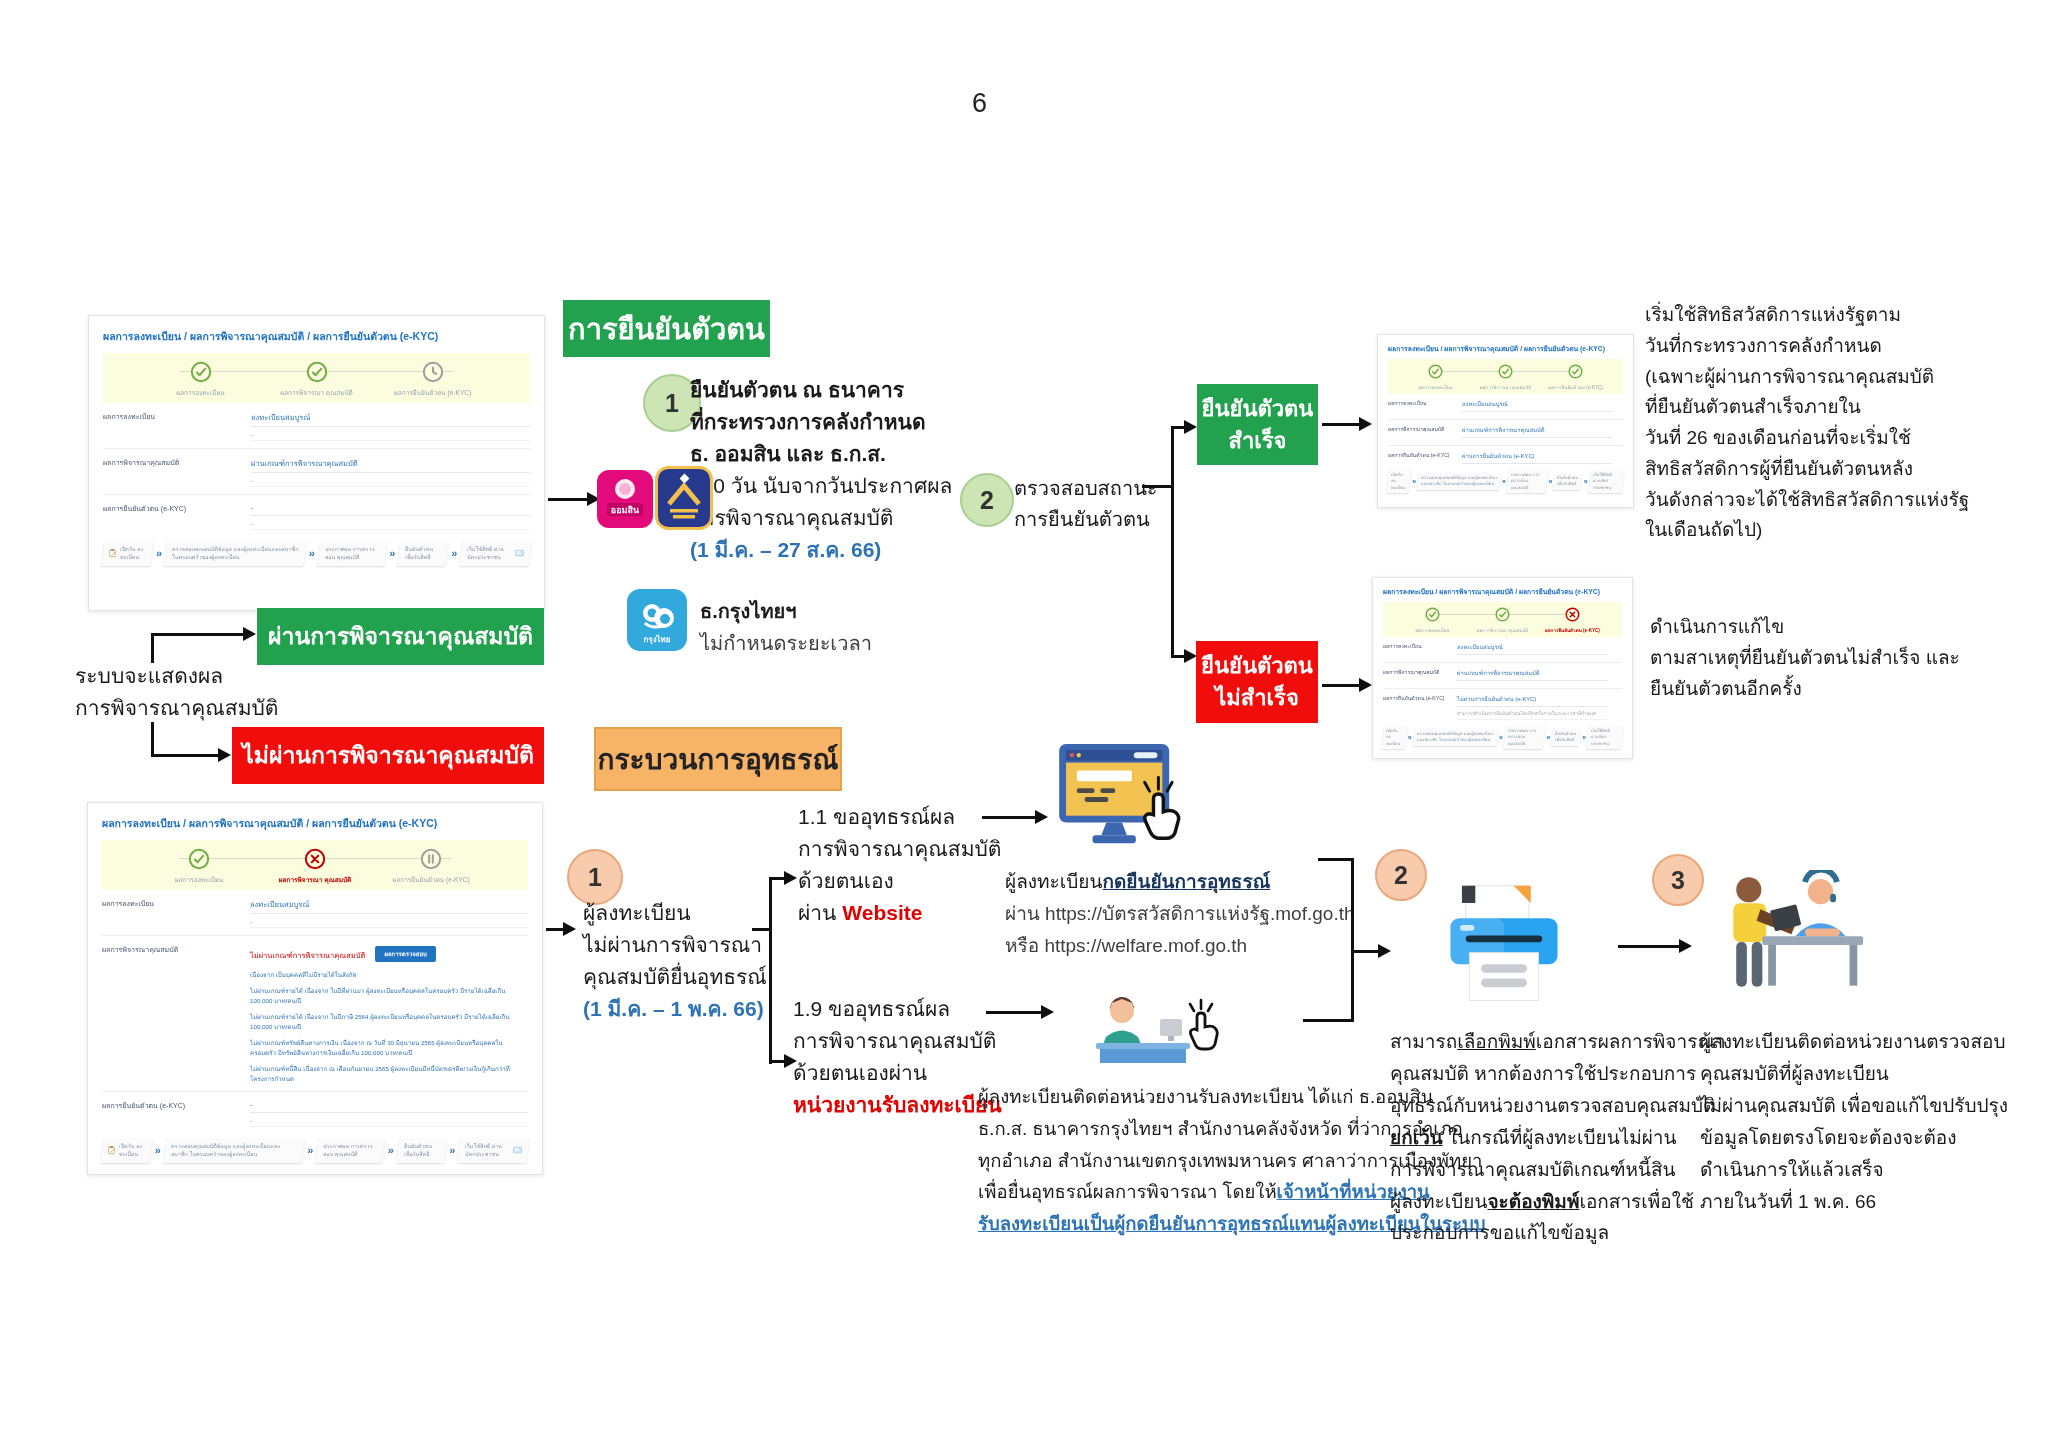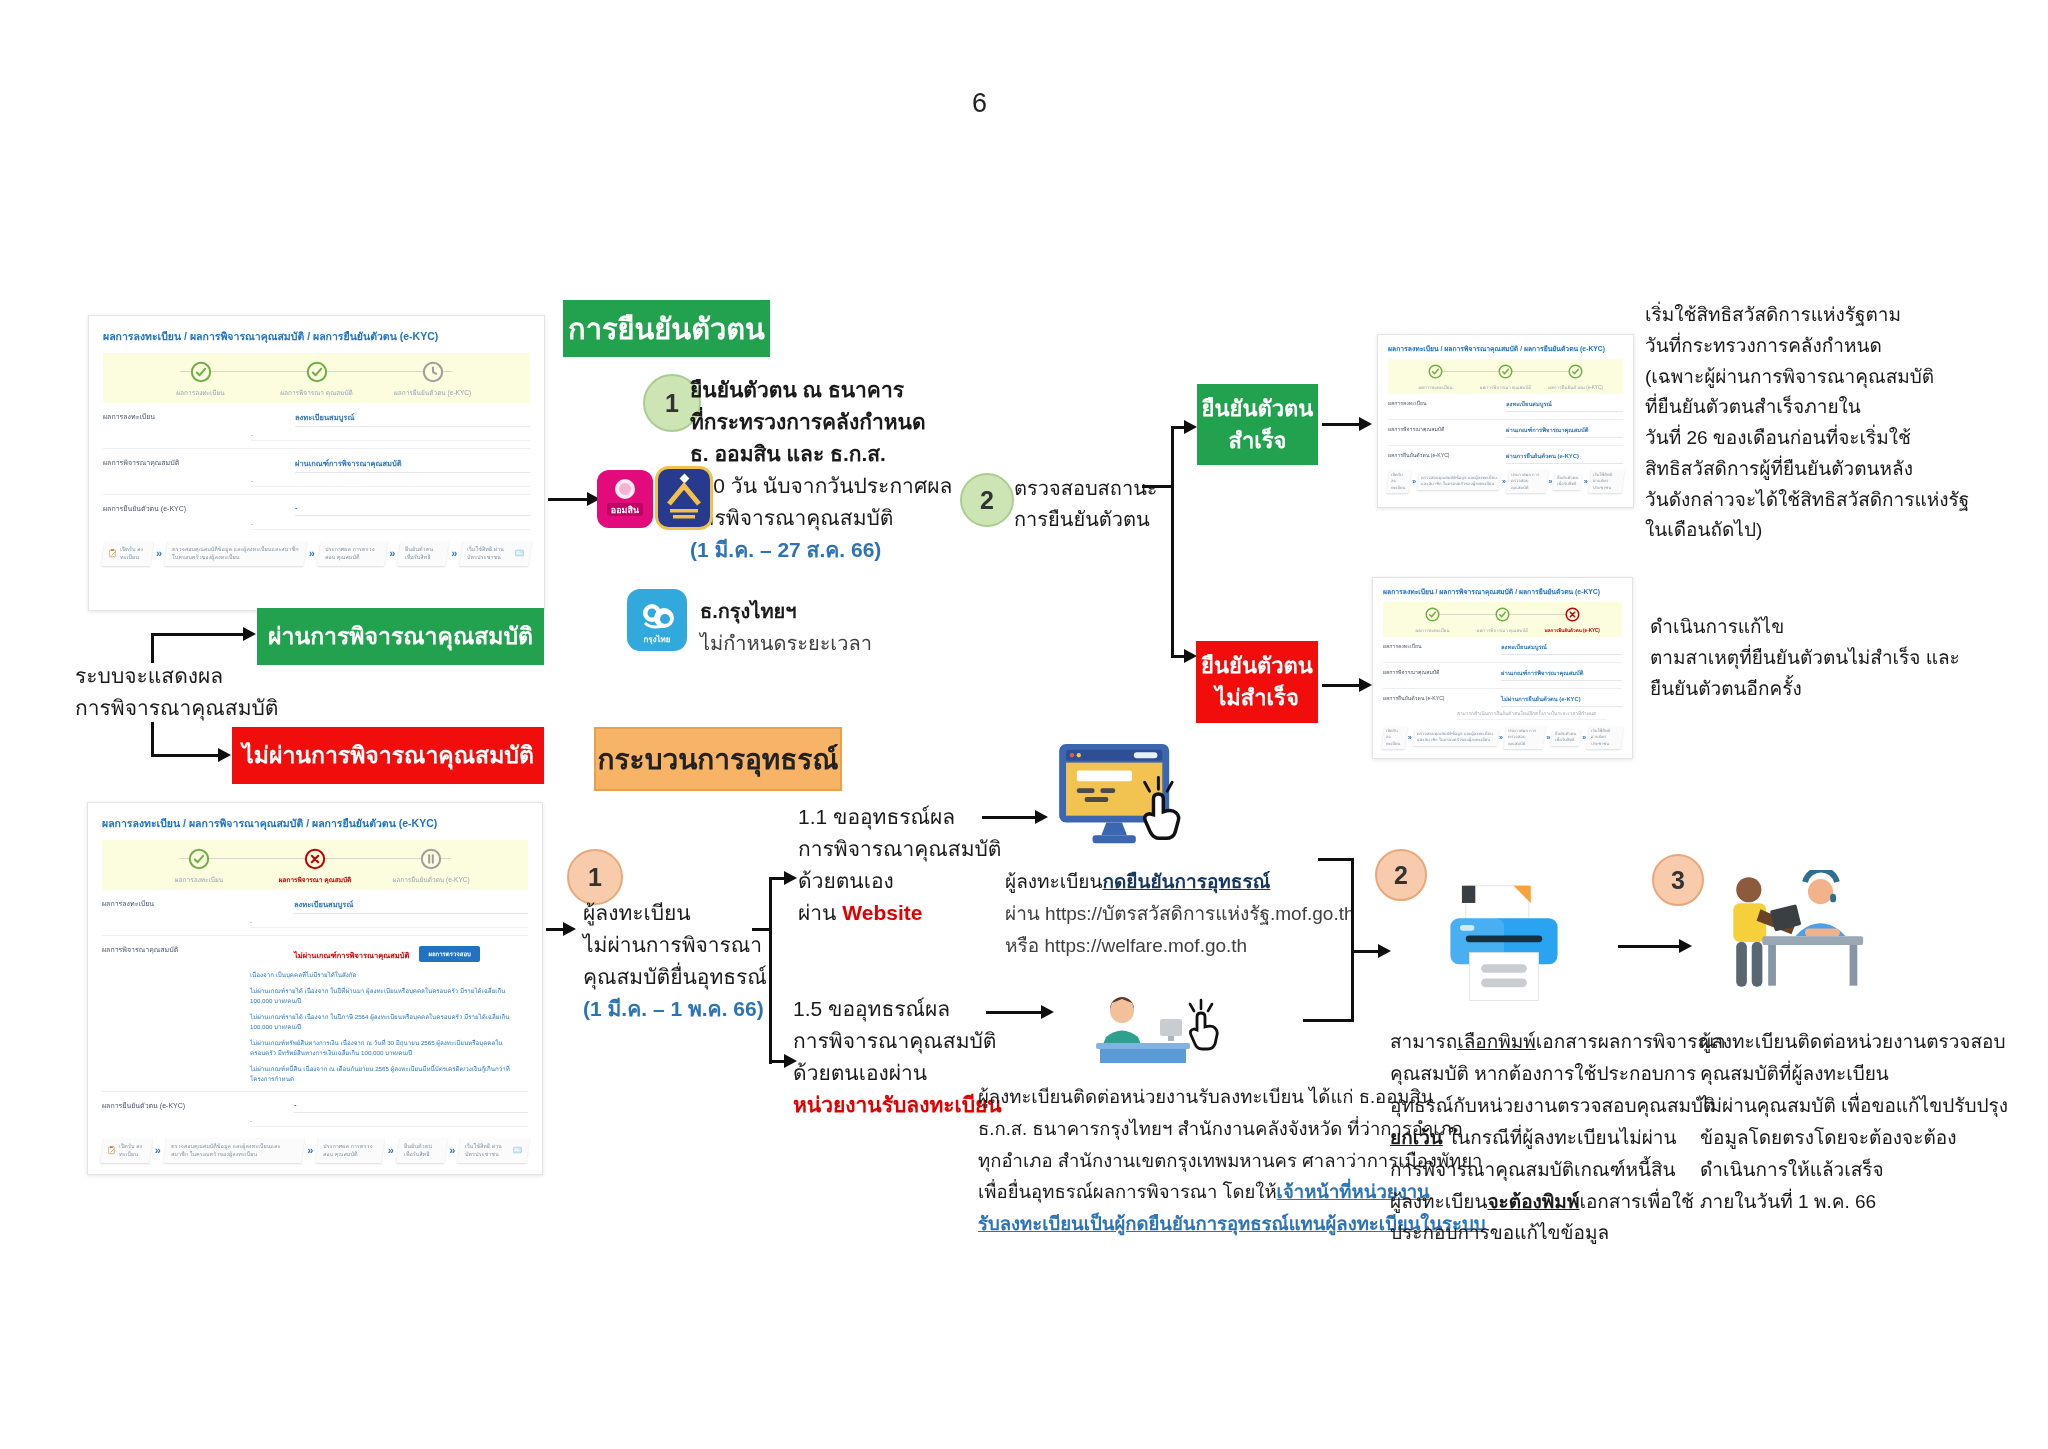--- a/index.html
+++ b/index.html
@@ -54,21 +54,21 @@
         box-shadow:0 1px 4px rgba(0,0,0,.10);padding:10px 14px;box-sizing:border-box;overflow:hidden;}
   .shot .hdr{color:#2173C2;font-weight:bold;font-size:10.5px;margin:2px 0 8px;white-space:nowrap;}
   .band{position:relative;background:#FCFCDF;display:flex;justify-content:center;padding:8px 6px 5px;}
   .bline{position:absolute;top:18px;left:18%;right:18%;height:1px;background:#D9D9C8;}
   .bstep{width:116px;text-align:center;position:relative;}
   .bstep .blab{font-size:6.5px;color:#93A3B5;line-height:1.35;margin-top:2px;}
   .bstep .blab.redlab{color:#C00000;font-weight:bold;}
   .row{display:flex;align-items:flex-start;margin-top:8px;}
   .row .lab{width:148px;flex:none;font-size:7px;color:#44546A;}
   .vwrap{flex:1;}
-  .val{font-size:7.5px;font-weight:bold;color:#2E74B5;border-bottom:1px solid #E3E7EB;padding-bottom:3px;max-width:300px;margin-left:44px;}
+  .val{font-size:7.5px;font-weight:normal;color:#2E74B5;border-bottom:1px solid #E3E7EB;padding-bottom:3px;max-width:300px;}
   .val.redval{color:#D00000;}
   .sub{color:#9AA5AF;font-size:7px;margin-top:4px;border-bottom:1px solid #EFF1F3;max-width:300px;padding-bottom:2px;}
   .sep{border-bottom:1px solid #ECEEF0;margin:7px 0 0;}
   .pbtn{display:inline-block;background:#2173C2;color:#fff;font-size:6px;font-weight:bold;
         padding:3px 9px;border-radius:2px;margin-left:10px;vertical-align:middle;}
   .reasons div{font-size:6.2px;color:#2E74B5;margin-top:6px;max-width:330px;}
   .strip{display:flex;align-items:center;gap:4px;margin-top:11px;}
   .sitem{background:#FBFBFB;box-shadow:0 1px 2px rgba(0,0,0,.14);padding:4px 6px;
          font-size:5.5px;color:#7F91A5;line-height:1.5;transform:skewX(-8deg);display:flex;align-items:center;gap:3px;}
   .sitem>*{transform:skewX(8deg);}
@@ -544,21 +544,21 @@
   <div class="hl" style="left:769px;top:1060px;width:16px"></div>
   <div class="ah" style="left:784px;top:1054px"></div>
 
   <div class="abs ctr t21" style="left:798px;top:801px;width:175px">
     <div class="nw">1.1 ขออุทธรณ์ผล</div>
     <div class="nw">การพิจารณาคุณสมบัติ</div>
     <div class="nw">ด้วยตนเอง</div>
     <div class="nw"><span>ผ่าน </span><span class="b red">Website</span></div>
   </div>
   <div class="abs ctr t21" style="left:793px;top:993px;width:195px">
-    <div class="nw">1.5 ขออุทธรณ์ผล</div>
+    <div class="nw">1.9 ขออุทธรณ์ผล</div>
     <div class="nw">การพิจารณาคุณสมบัติ</div>
     <div class="nw">ด้วยตนเองผ่าน</div>
     <div class="b red nw">หน่วยงานรับลงทะเบียน</div>
   </div>
 
   <div class="hl" style="left:982px;top:816px;width:54px"></div>
   <div class="ah" style="left:1035px;top:810px"></div>
   <div class="hl" style="left:986px;top:1011px;width:56px"></div>
   <div class="ah" style="left:1041px;top:1005px"></div>
 

